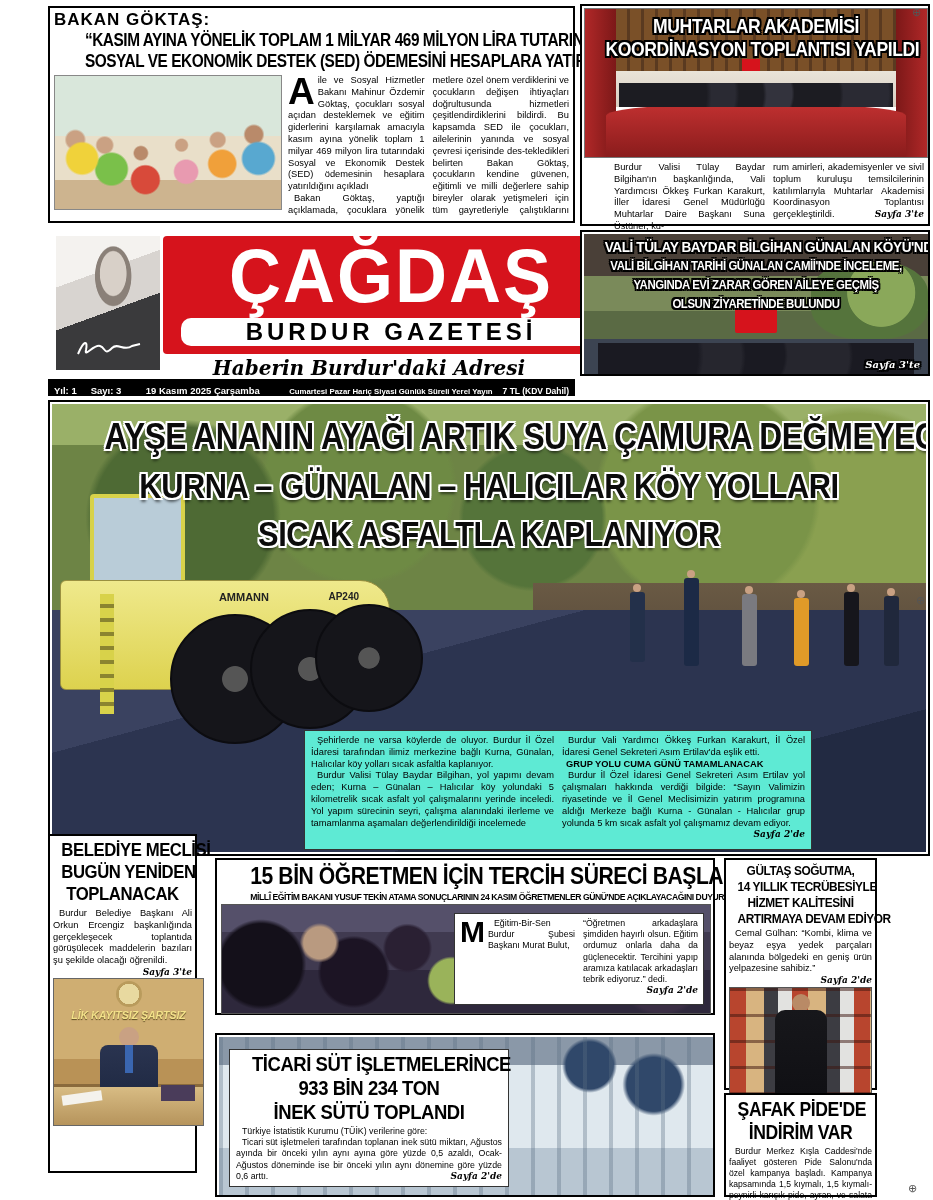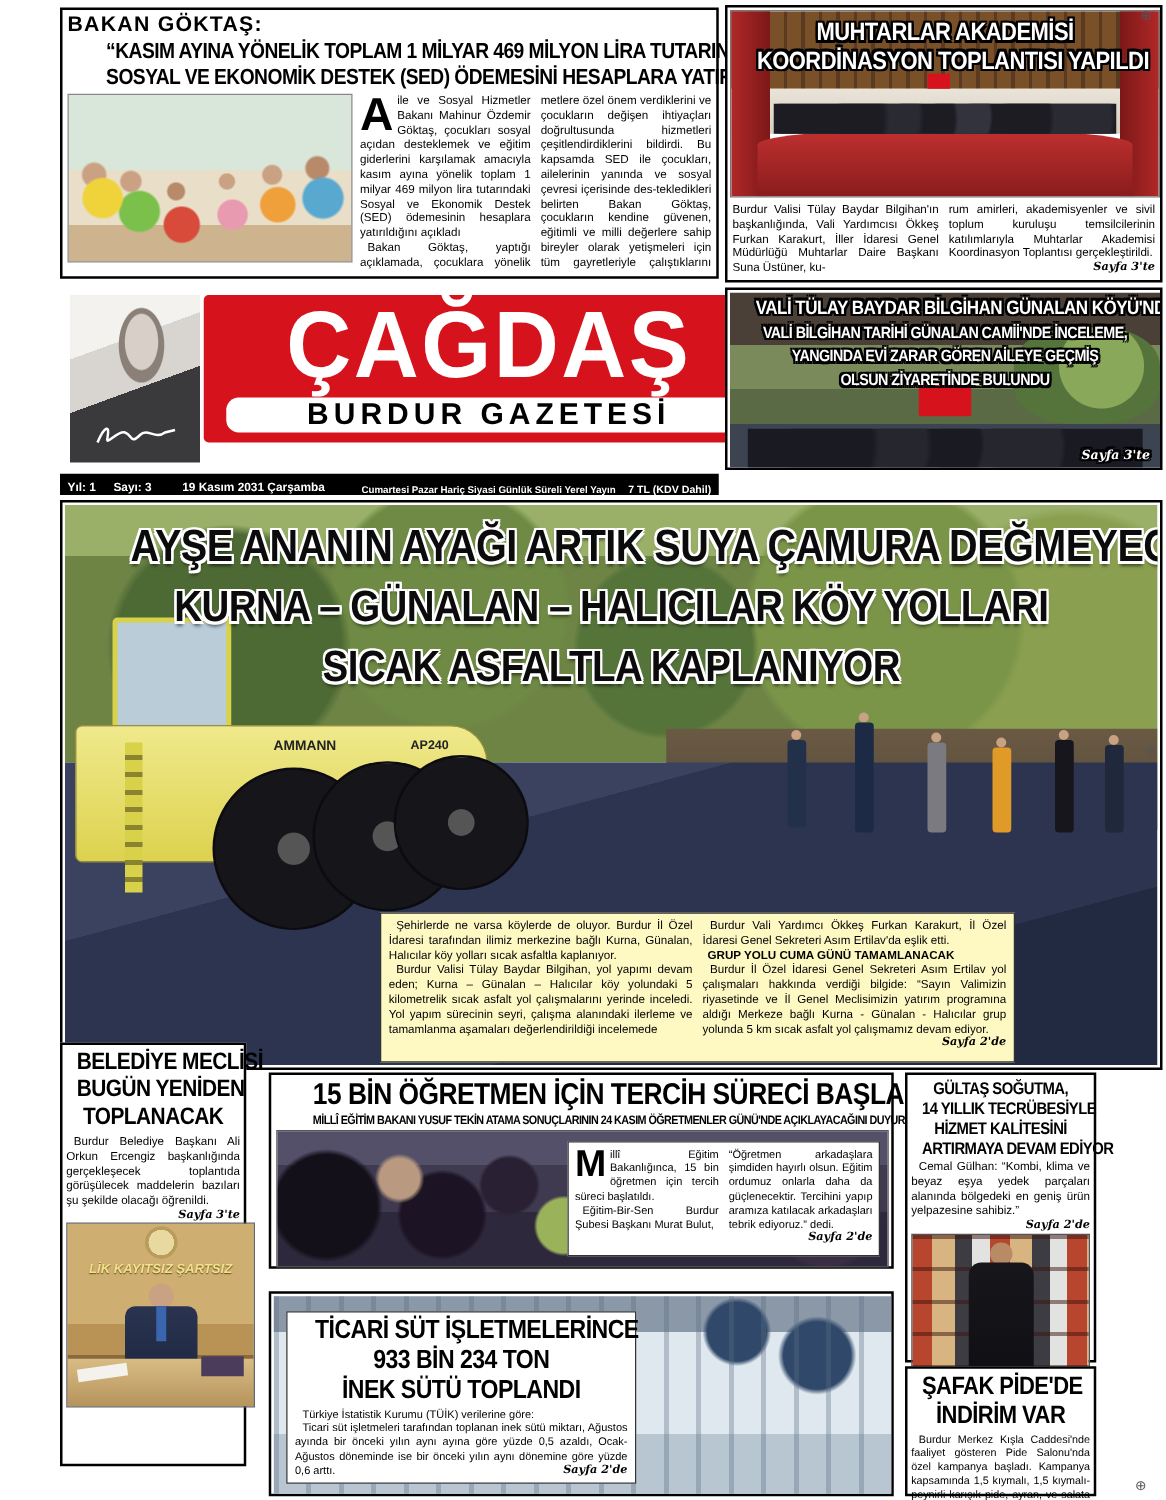--- a/index.html
+++ b/index.html
@@ -86,48 +86,49 @@
         radial-gradient(circle at 50% 44%, #33333d 0 26%, transparent 28%),
         radial-gradient(circle at 64% 50%, #1c1c22 0 26%, transparent 28%),
         radial-gradient(circle at 78% 45%, #2a2a33 0 26%, transparent 28%),
         radial-gradient(circle at 92% 50%, #1c1c22 0 26%, transparent 28%);"></div>
       <div class="abs" style="left:46%;top:34%;width:18px;height:12px;background:#d6131c;"></div>
       <div class="abs hl-light" style="left:0;right:0;top:6px;text-align:center;">
         <span class="cond" style="font-size:20px;">MUHTARLAR AKADEMİSİ</span>
         <span class="cond" style="font-size:20px;">KOORDİNASYON TOPLANTISI YAPILDI</span>
       </div>
     </div>
-    <div class="bt cols" style="margin-top:4px;padding:0 2px;">
+    <div class="bt cols" style="margin-top:4px;padding:0 2px;margin-left:28px;">
       <div>Burdur Valisi Tülay Baydar Bilgihan'ın başkanlığında, Vali Yardımcısı Ökkeş Furkan Karakurt, İller İdaresi Genel Müdürlüğü Muhtarlar Daire Başkanı Suna Üstüner, ku-</div>
       <div>
         <span>rum amirleri, akademisyenler ve sivil toplum kuruluşu temsilcilerinin katılımlarıyla Muhtarlar Akademisi Koordinasyon Toplantısı gerçekleştirildi.</span>
         <span class="pageref">Sayfa 3'te</span>
       </div>
     </div>
   </div>
 
   <div class="abs" style="left:56px;top:236px;width:104px;height:134px;background:
       radial-gradient(ellipse at 55% 28%, #d8d0c8 0 16%, transparent 17%),
       radial-gradient(ellipse at 55% 30%, #8a8078 0 22%, transparent 23%),
       linear-gradient(160deg, #f4f2ef 0 30%, #d8d4d0 30% 55%, #3a3a3c 55% 100%);">
     <svg width="70" height="26" viewBox="0 0 70 26" style="position:absolute;left:18px;bottom:8px;">
       <path d="M4 18 C10 4, 14 4, 12 14 C10 22, 20 8, 26 10 C32 12, 30 20, 38 12 C44 6, 50 16, 58 10 L66 8" stroke="#fff" stroke-width="2" fill="none"></path>
     </svg>
   </div>
   <div class="abs" style="left:163px;top:236px;width:456px;height:118px;background:#d6131c;border-radius:4px;text-align:center;">
     <div style="color:#fff;font-size:72px;font-weight:700;letter-spacing:2px;line-height:80px;transform:scaleY(1.05);">ÇAĞDAŞ</div>
     <div style="margin:2px 18px 0 18px;background:#fff;border-radius:10px;font-size:24px;font-weight:700;letter-spacing:4px;color:#000;line-height:28px;">BURDUR GAZETESİ</div>
   </div>
+  <div class="abs" style="left:163px;top:356px;width:412px;text-align:center;font-family:'DejaVu Serif',serif;font-style:italic;font-weight:700;font-size:20px;">Haberin Burdur'daki Adresi</div>
 
   <div class="abs" style="left:48px;top:379px;width:527px;height:17px;background:#000;color:#fff;display:flex;align-items:flex-end;font-size:9.5px;font-weight:700;padding:0 6px;">
     <span>Yıl: 1</span>
     <span style="width:14px;"></span>
     <span>Sayı: 3</span>
     <span style="flex:1;"></span>
-    <span>19 Kasım 2031 Çarşamba</span>
+    <span>19 Kasım 2025 Çarşamba</span>
     <span style="flex:1.2;"></span>
     <span style="font-size:7.8px;">Cumartesi Pazar Hariç Siyasi Günlük Süreli Yerel Yayın</span>
     <span style="width:10px;"></span>
     <span style="font-size:8.5px;">7 TL (KDV Dahil)</span>
   </div>
 
   <div class="box" style="left:580px;top:230px;width:350px;height:146px;padding:2px;">
     <div class="photo" style="position:relative;width:344px;height:140px;">
       <div class="abs" style="left:0;top:0;right:0;bottom:0;background:linear-gradient(180deg,#4a4038 0 30%, #7a8a5a 30% 55%, #5a6a44 55% 75%, #3c4452 75% 100%);"></div>
       <div class="abs" style="right:0;top:20%;width:34%;height:55%;background:radial-gradient(circle at 60% 40%, #8aa85a 0 40%, #55743c 41% 100%);border-radius:40%;"></div>
@@ -190,21 +191,21 @@
       <div class="fig" style="left:832px;top:184px;height:78px;">
           <span class="fbody" style="background:#20283c;"></span>
         </div>
 
       <div class="abs hl-dark" style="left:0;right:0;top:12px;text-align:center;">
         <span class="cond" style="font-size:36px;">AYŞE ANANIN AYAĞI ARTIK SUYA ÇAMURA DEĞMEYECEK</span>
         <span class="cond" style="font-size:35px;margin-top:8px;">KURNA – GÜNALAN – HALICILAR KÖY YOLLARI</span>
         <span class="cond" style="font-size:35px;margin-top:8px;">SICAK ASFALTLA KAPLANIYOR</span>
       </div>
 
-      <div class="abs" style="left:252px;top:326px;width:508px;height:120px;background:#fef9c3;border:1px solid #333;padding:4px 6px;">
+      <div class="abs" style="left:252px;top:326px;width:508px;height:120px;background:#5eead4;border:1px solid #333;padding:4px 6px;">
         <div class="bt cols">
           <div>
             <p>Şehirlerde ne varsa köylerde de oluyor. Burdur İl Özel İdaresi tarafından ilimiz merkezine bağlı Kurna, Günalan, Halıcılar köy yolları sıcak asfaltla kaplanıyor.</p>
             <p>Burdur Valisi Tülay Baydar Bilgihan,  yol yapımı devam eden; Kurna – Günalan – Halıcılar köy yolundaki 5 kilometrelik sıcak asfalt yol çalışmalarını yerinde inceledi. Yol yapım sürecinin seyri, çalışma alanındaki ilerleme ve tamamlanma aşamaları değerlendirildiği incelemede</p>
           </div>
           <div>
             <p>Burdur Vali Yardımcı Ökkeş Furkan Karakurt,  İl Özel İdaresi Genel Sekreteri Asım Ertilav'da eşlik etti.</p>
             <p style="font-weight:700;text-indent:4px;">GRUP YOLU CUMA GÜNÜ TAMAMLANACAK</p>
             <p><span>Burdur İl Özel İdaresi Genel Sekreteri Asım Ertilav yol çalışmaları hakkında verdiği bilgide: “Sayın Valimizin riyasetinde ve İl Genel Meclisimizin yatırım programına aldığı Merkeze bağlı Kurna - Günalan - Halıcılar  grup yolunda 5 km sıcak asfalt yol çalışmamız devam ediyor.</span>
             <span class="pageref">Sayfa 2'de</span></p>
@@ -244,21 +245,21 @@
         radial-gradient(circle at 38% 40%, #2a2033 0 7%, transparent 8%),
         radial-gradient(circle at 47% 70%, #9ab35a 0 8%, transparent 9%),
         radial-gradient(circle at 56% 38%, #14101a 0 7%, transparent 8%),
         radial-gradient(circle at 66% 60%, #caa183 0 5%, transparent 6%),
         radial-gradient(circle at 78% 45%, #241c2e 0 8%, transparent 9%),
         radial-gradient(circle at 90% 62%, #3a2e44 0 9%, transparent 10%),
         linear-gradient(180deg,#55506a 0 25%, #403a50 25% 60%, #2e283c 60% 100%);">
       <div class="abs" style="right:6px;top:8px;width:250px;height:92px;background:#fff;border:1px solid #333;padding:4px 5px;">
         <div class="bt cols" style="font-size:8.8px;">
           <div>
-            <span class="dropcap" style="font-size:30px;">M</span><span>illî Eğitim Bakanlığınca, 15 bin öğretmen için tercih süreci başlatıldı.</span>
+            <span class="dropcap" style="font-size:30px;">M</span>
             <p>Eğitim-Bir-Sen Burdur Şubesi Başkanı Murat Bulut,</p>
           </div>
           <div>
             <span>“Öğretmen arkadaşlara şimdiden hayırlı olsun. Eğitim ordumuz  onlarla daha da güçlenecektir. Tercihini yapıp aramıza katılacak arkadaşları tebrik ediyoruz.” dedi.</span>
             <span class="pageref">Sayfa 2'de</span>
           </div>
         </div>
       </div>
     </div>
   </div>

